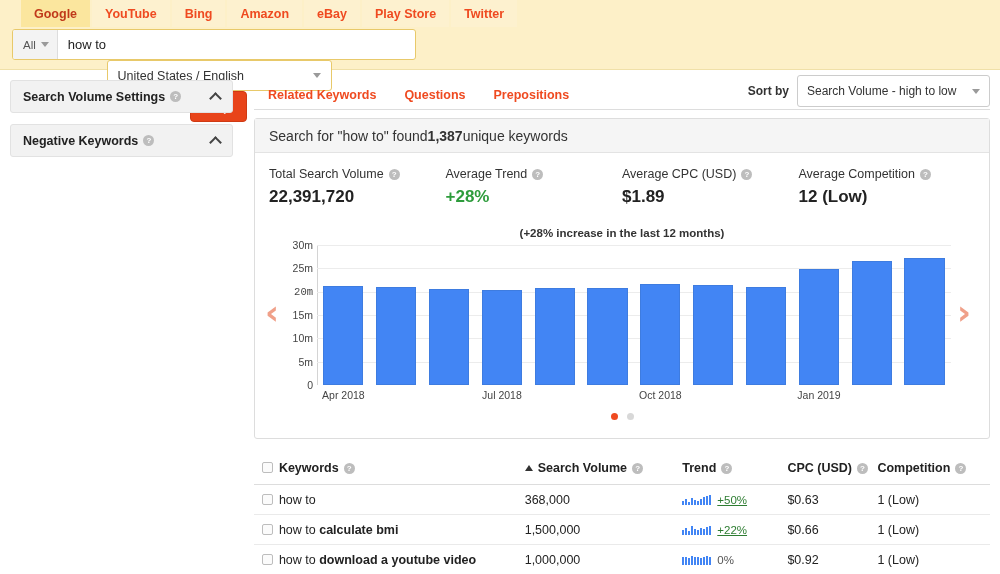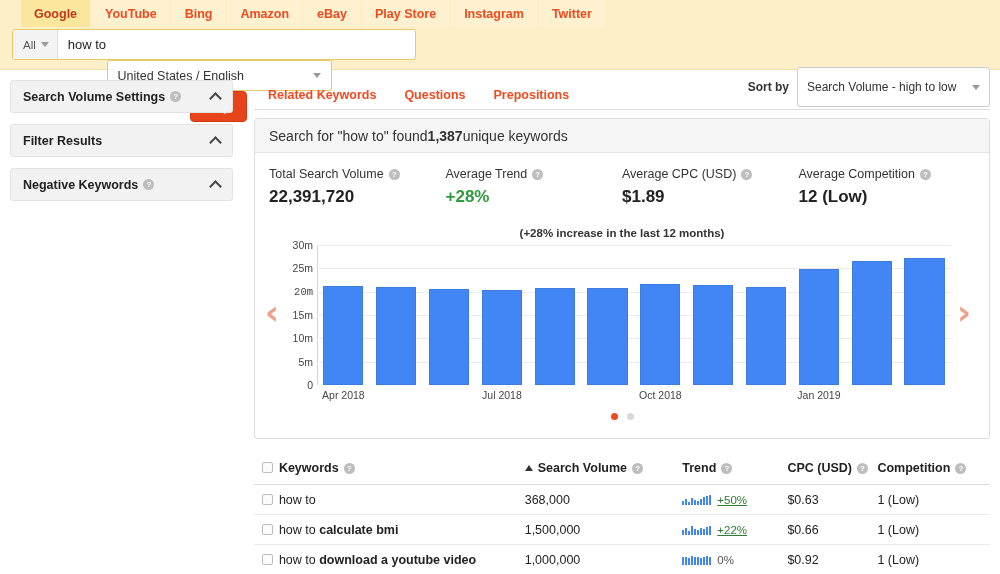--- a/index.html
+++ b/index.html
@@ -172,21 +172,21 @@
     border-bottom: 1px solid #fff;
     border-radius: 3px 3px 0 0;
     margin-bottom: -1px;
   }
   .sortby {
     position: absolute; right: 0; bottom: 2px;
     display: flex; align-items: center; gap: 8px;
   }
   .sortby-label { font-size: 12px; font-weight: bold; color: #333; }
   .sort-select {
-    width: 193px; height: 40px;
+    width: 193px; height: 32px;
     border: 1px solid #ccc;
     border-radius: 3px;
     background: #fff;
     display: flex; align-items: center; justify-content: space-between;
     padding: 0 9px;
     font-size: 12px; color: #333;
     cursor: pointer;
   }
 
   .card {
@@ -360,23 +360,20 @@
       <div class="engine-tab">
         <span>Amazon</span>
       </div>
       <div class="engine-tab">
         <span>eBay</span>
       </div>
       <div class="engine-tab">
         <span>Play Store</span>
       </div>
       <div class="engine-tab">
-        <span>Instagram</span>
-      </div>
-      <div class="engine-tab">
         <span>Twitter</span>
       </div>
     </div>
 
   <div class="searchrow">
     <div class="search-box">
       <div class="all-select">
         <span>All</span>
         <span class="caret-down"></span>
       </div>
@@ -394,24 +391,20 @@
         <line x1="12.6" y1="12.6" x2="17.4" y2="17.4" stroke="#ffffff" stroke-width="2.6" stroke-linecap="round"></line>
       </svg>
     </div>
   </div>
 </div>
 
 <div class="sidebar" id="sidebar-panels">
     <div class="panel">
       <span class="panel-title">Search Volume Settings</span>
       <span class="qmark">?</span>
-      <span class="chev-up"></span>
-    </div>
-    <div class="panel">
-      <span class="panel-title">Filter Results</span>
       <span class="chev-up"></span>
     </div>
     <div class="panel">
       <span class="panel-title">Negative Keywords</span>
       <span class="qmark">?</span>
       <span class="chev-up"></span>
     </div>
   </div>
 
 <div class="content">

